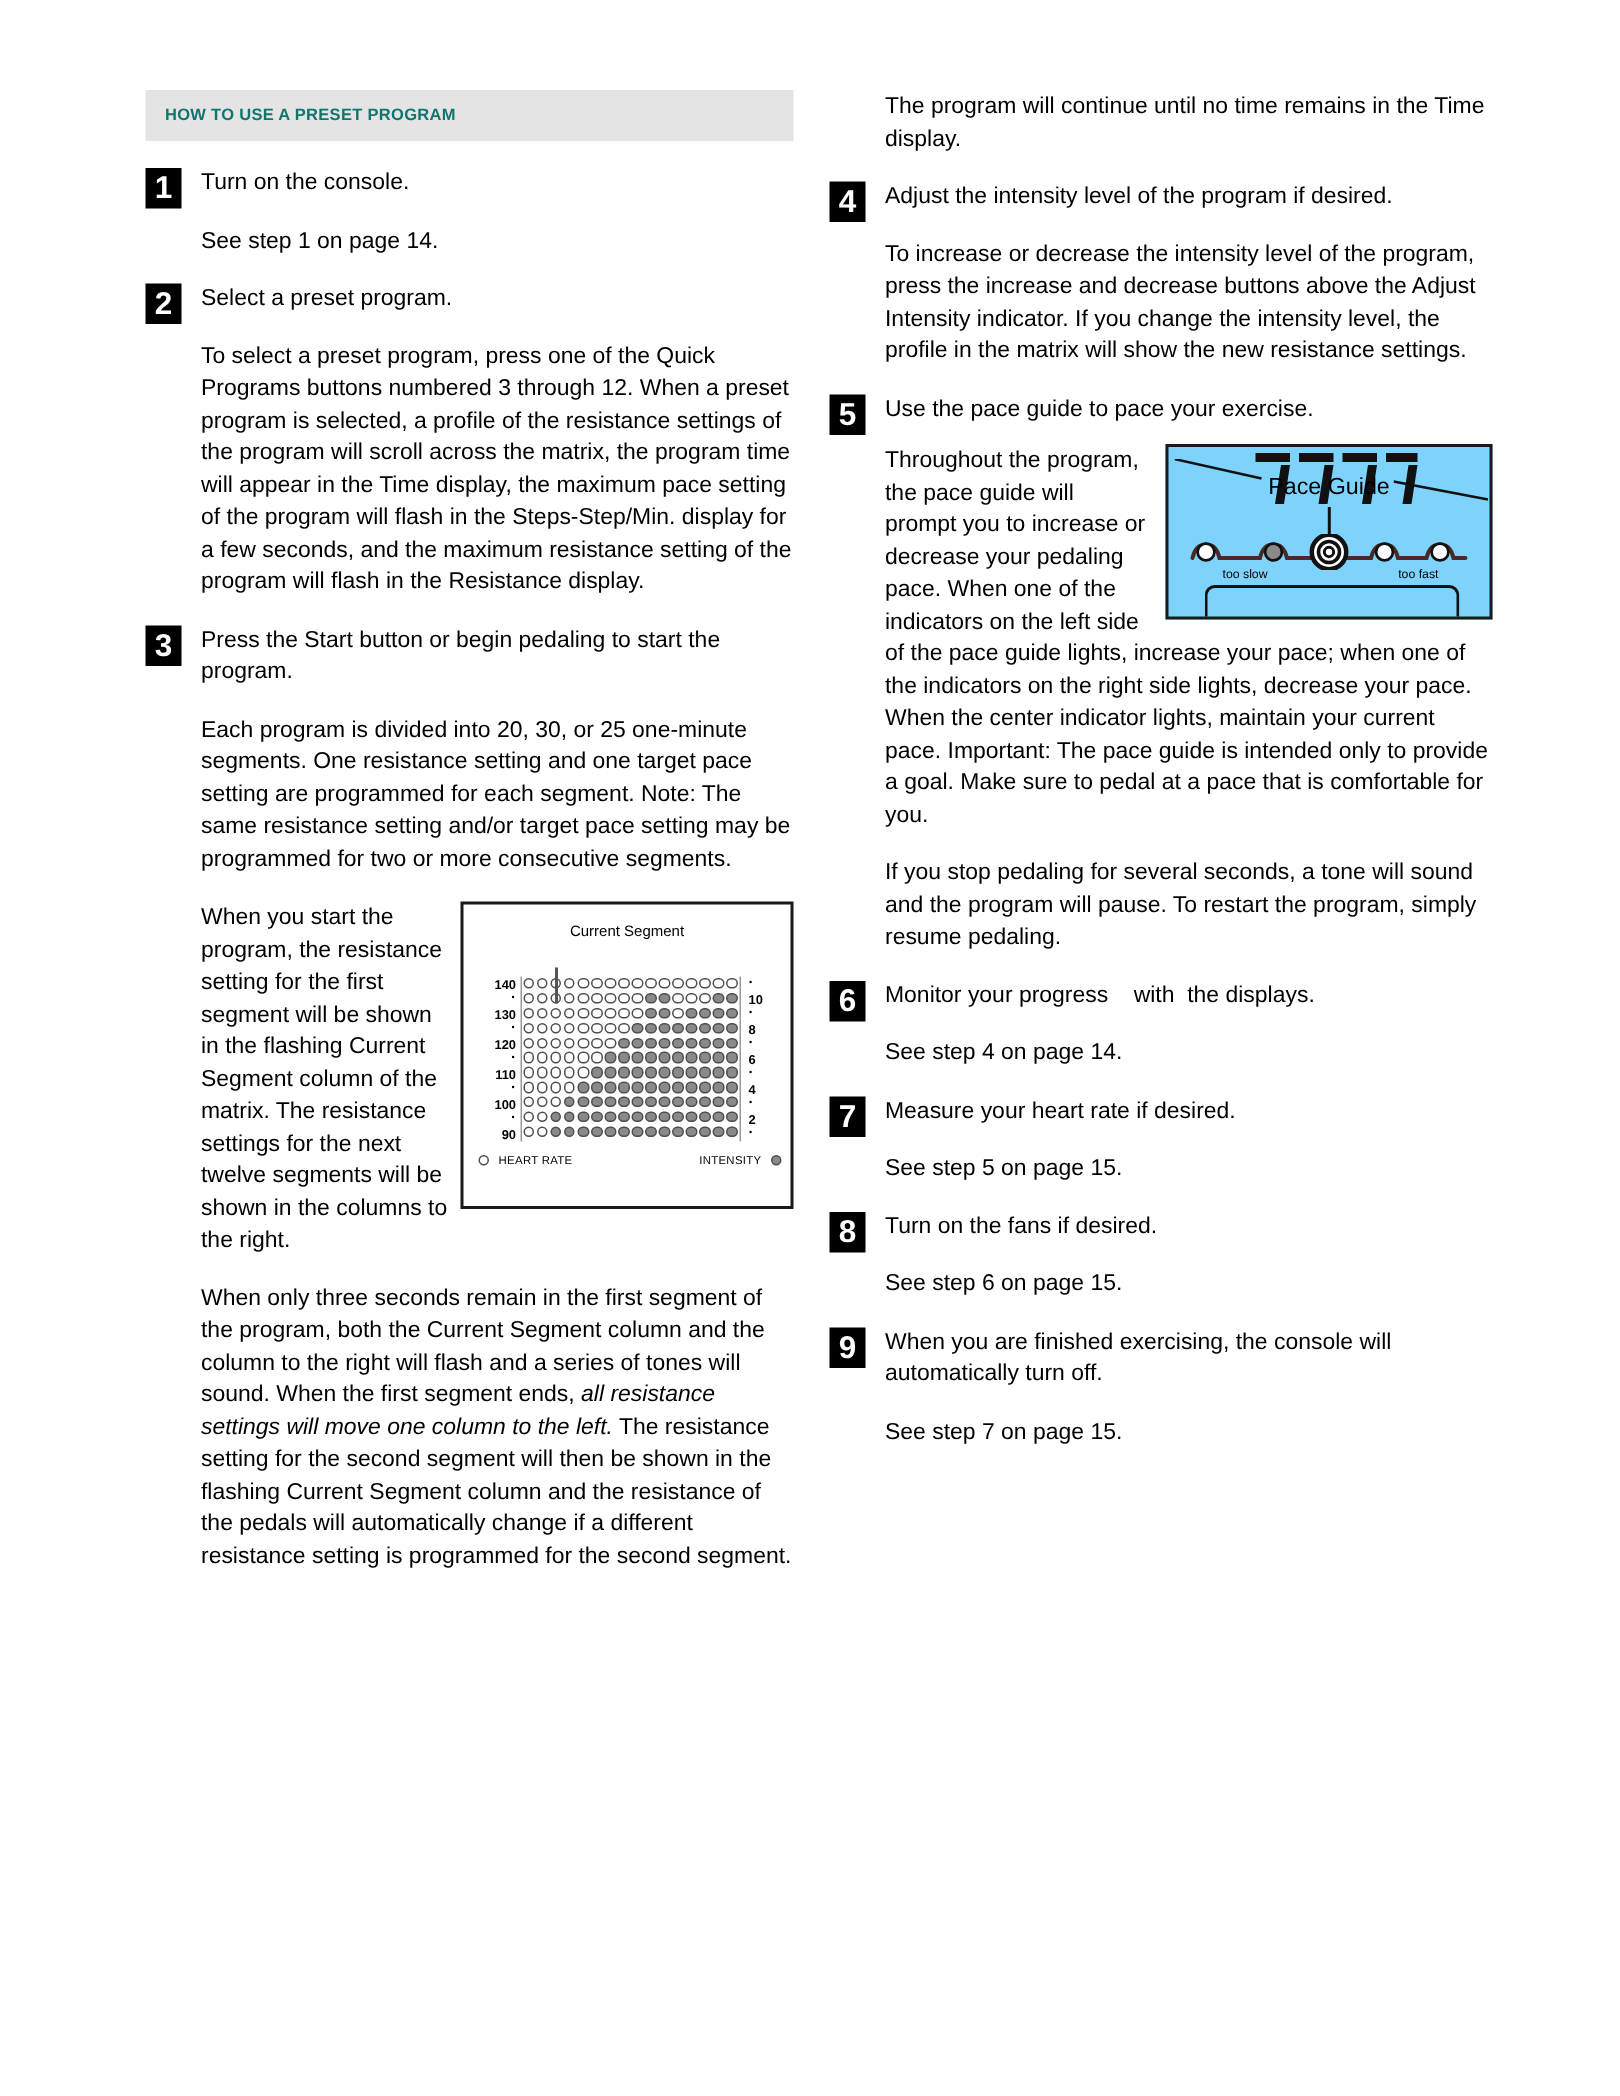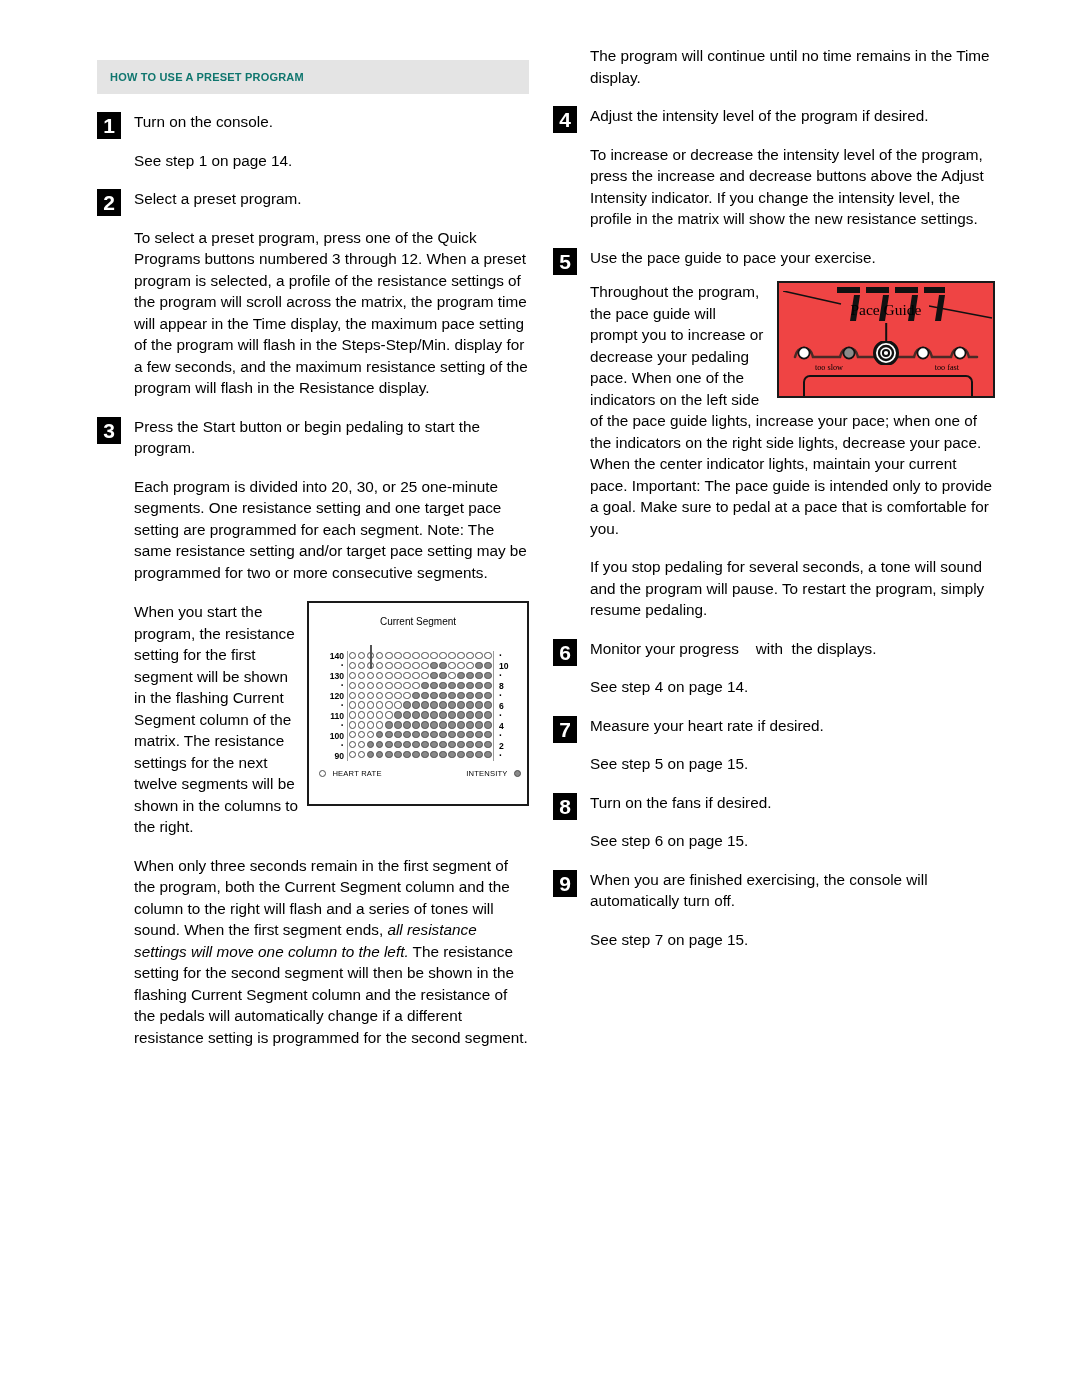--- a/index.html
+++ b/index.html
@@ -25,21 +25,21 @@
   
   .col-left {
     position: absolute;
     left: 97px;
     top: 60px;
     width: 432px;
   }
   .col-right {
     position: absolute;
     left: 553px;
-    top: 45px;
+    top: 60px;
     width: 442px;
   }
 
   
   .section-bar {
     background: #e4e4e4;
     height: 34px;
     line-height: 34px;
     padding-left: 13px;
     font-size: 11px;
@@ -213,27 +213,26 @@
   .wrap-block-pg {
     position: relative;
     margin-top: 13px;
     padding-left: 37px;
   }
   .figure-pg {
     float: right;
     width: 218px;
     height: 117px;
     border: 2.5px solid #1a1a1a;
-    background: #ef4444;
+    background: #7dd3fc;
     margin-left: 10px;
     margin-bottom: 2px;
     position: relative;
     box-sizing: border-box;
     overflow: hidden;
-    font-family: Liberation Serif, serif;
   }
   .pg-title {
     text-align: center;
     font-size: 15.5px;
     margin-top: 18px;
     position: relative;
     z-index: 4;
   }
   .pg-lead-l {
     position: absolute;

